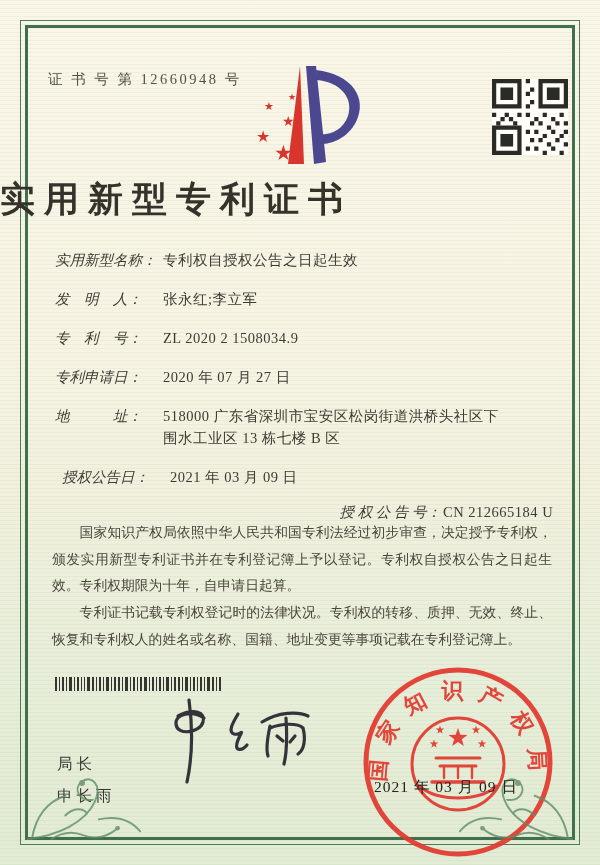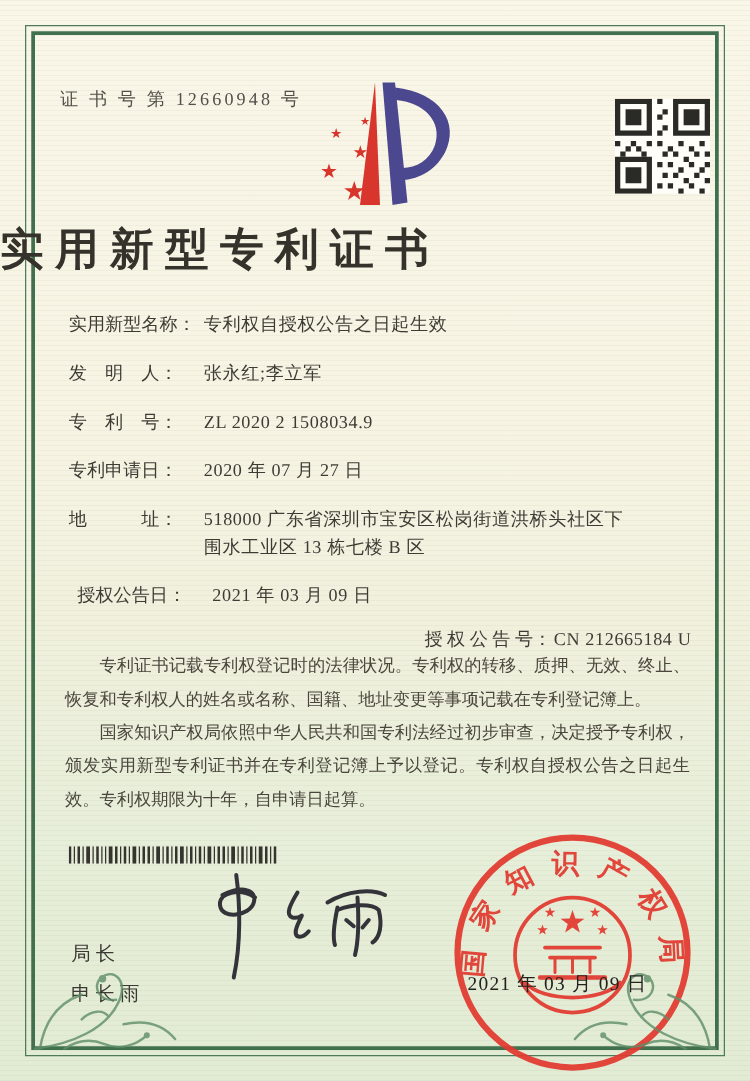--- a/index.html
+++ b/index.html
@@ -26,21 +26,21 @@
   .logo{position:absolute;left:248px;top:60px;width:122px;height:112px;}
   .qr{position:absolute;left:492px;top:79px;width:76px;height:76px;}
 
   .title{
     position:absolute;left:0;right:0;top:176px;
     font-size:35px;font-weight:700;letter-spacing:9px;color:#35322c;
   }
 
   .fields{position:absolute;left:55px;top:249px;width:505px;font-size:14.5px;}
   .field-row{display:flex;align-items:flex-start;margin-bottom:17px;line-height:22px;}
-  .flabel{display:inline-block;min-width:108px;white-space:pre;color:#3e3b34;}
+  .flabel{display:inline-block;min-width:108px;white-space:pre;color:#3e3b34;font-style:italic;}
   .fvalue{display:inline-block;max-width:350px;color:#3e3b34;letter-spacing:0.5px;}
   .row-split{display:flex;justify-content:center;}
   .grant-col{display:flex;margin-left:42px;margin-top:35px;}
 
   .body-text{
     position:absolute;left:52px;top:520px;width:500px;
     font-size:13.8px;line-height:1.93;color:#4a463c;text-align:justify;
   }
   .body-text p{margin:0;text-indent:2em;}
 
@@ -127,22 +127,22 @@
       <span class="flabel">授权公告日：</span>
       <span class="fvalue">2021 年 03 月 09 日</span>
       <span class="grant-col">
         <span class="flabel" style="min-width:0;margin-right:2px">授 权 公 告 号：</span>
         <span class="fvalue">CN 212665184 U</span>
       </span>
     </div>
   </div>
 
   <div class="body-text">
+    <p>国家知识产权局依照中华人民共和国专利法经过初步审查，决定授予专利权，颁发实用新型专利证书并在专利登记簿上予以登记。专利权自授权公告之日起生效。专利权期限为十年，自申请日起算。</p>
     <p>专利证书记载专利权登记时的法律状况。专利权的转移、质押、无效、终止、恢复和专利权人的姓名或名称、国籍、地址变更等事项记载在专利登记簿上。</p>
-    <p>国家知识产权局依照中华人民共和国专利法经过初步审查，决定授予专利权，颁发实用新型专利证书并在专利登记簿上予以登记。专利权自授权公告之日起生效。专利权期限为十年，自申请日起算。</p>
   </div>
 
   <svg class="barcode" viewBox="0 0 170 13" preserveAspectRatio="none" aria-hidden="true">
     <path fill="#35342f" d="M0 0h2v13h-2z M4 0h1v13h-1z M7 0h2v13h-2z M11 0h1v13h-1z M14 0h3v13h-3z M19 0h1v13h-1z M22 0h2v13h-2z M26 0h1v13h-1z M29 0h1v13h-1z M32 0h3v13h-3z M37 0h2v13h-2z M41 0h1v13h-1z M44 0h2v13h-2z M48 0h1v13h-1z M51 0h3v13h-3z M56 0h1v13h-1z M59 0h2v13h-2z M63 0h2v13h-2z M67 0h1v13h-1z M70 0h3v13h-3z M75 0h1v13h-1z M78 0h2v13h-2z M82 0h1v13h-1z M85 0h2v13h-2z M89 0h3v13h-3z M94 0h1v13h-1z M97 0h2v13h-2z M101 0h1v13h-1z M104 0h2v13h-2z M108 0h1v13h-1z M111 0h3v13h-3z M116 0h1v13h-1z M119 0h2v13h-2z M123 0h2v13h-2z M127 0h1v13h-1z M130 0h3v13h-3z M135 0h1v13h-1z M138 0h2v13h-2z M142 0h1v13h-1z M145 0h2v13h-2z M149 0h1v13h-1z M152 0h3v13h-3z M157 0h2v13h-2z M161 0h1v13h-1z M164 0h2v13h-2z"></path>
   </svg>
 
   <div class="signer">
     <div>局长</div>
     <div>申长雨</div>
   </div>

